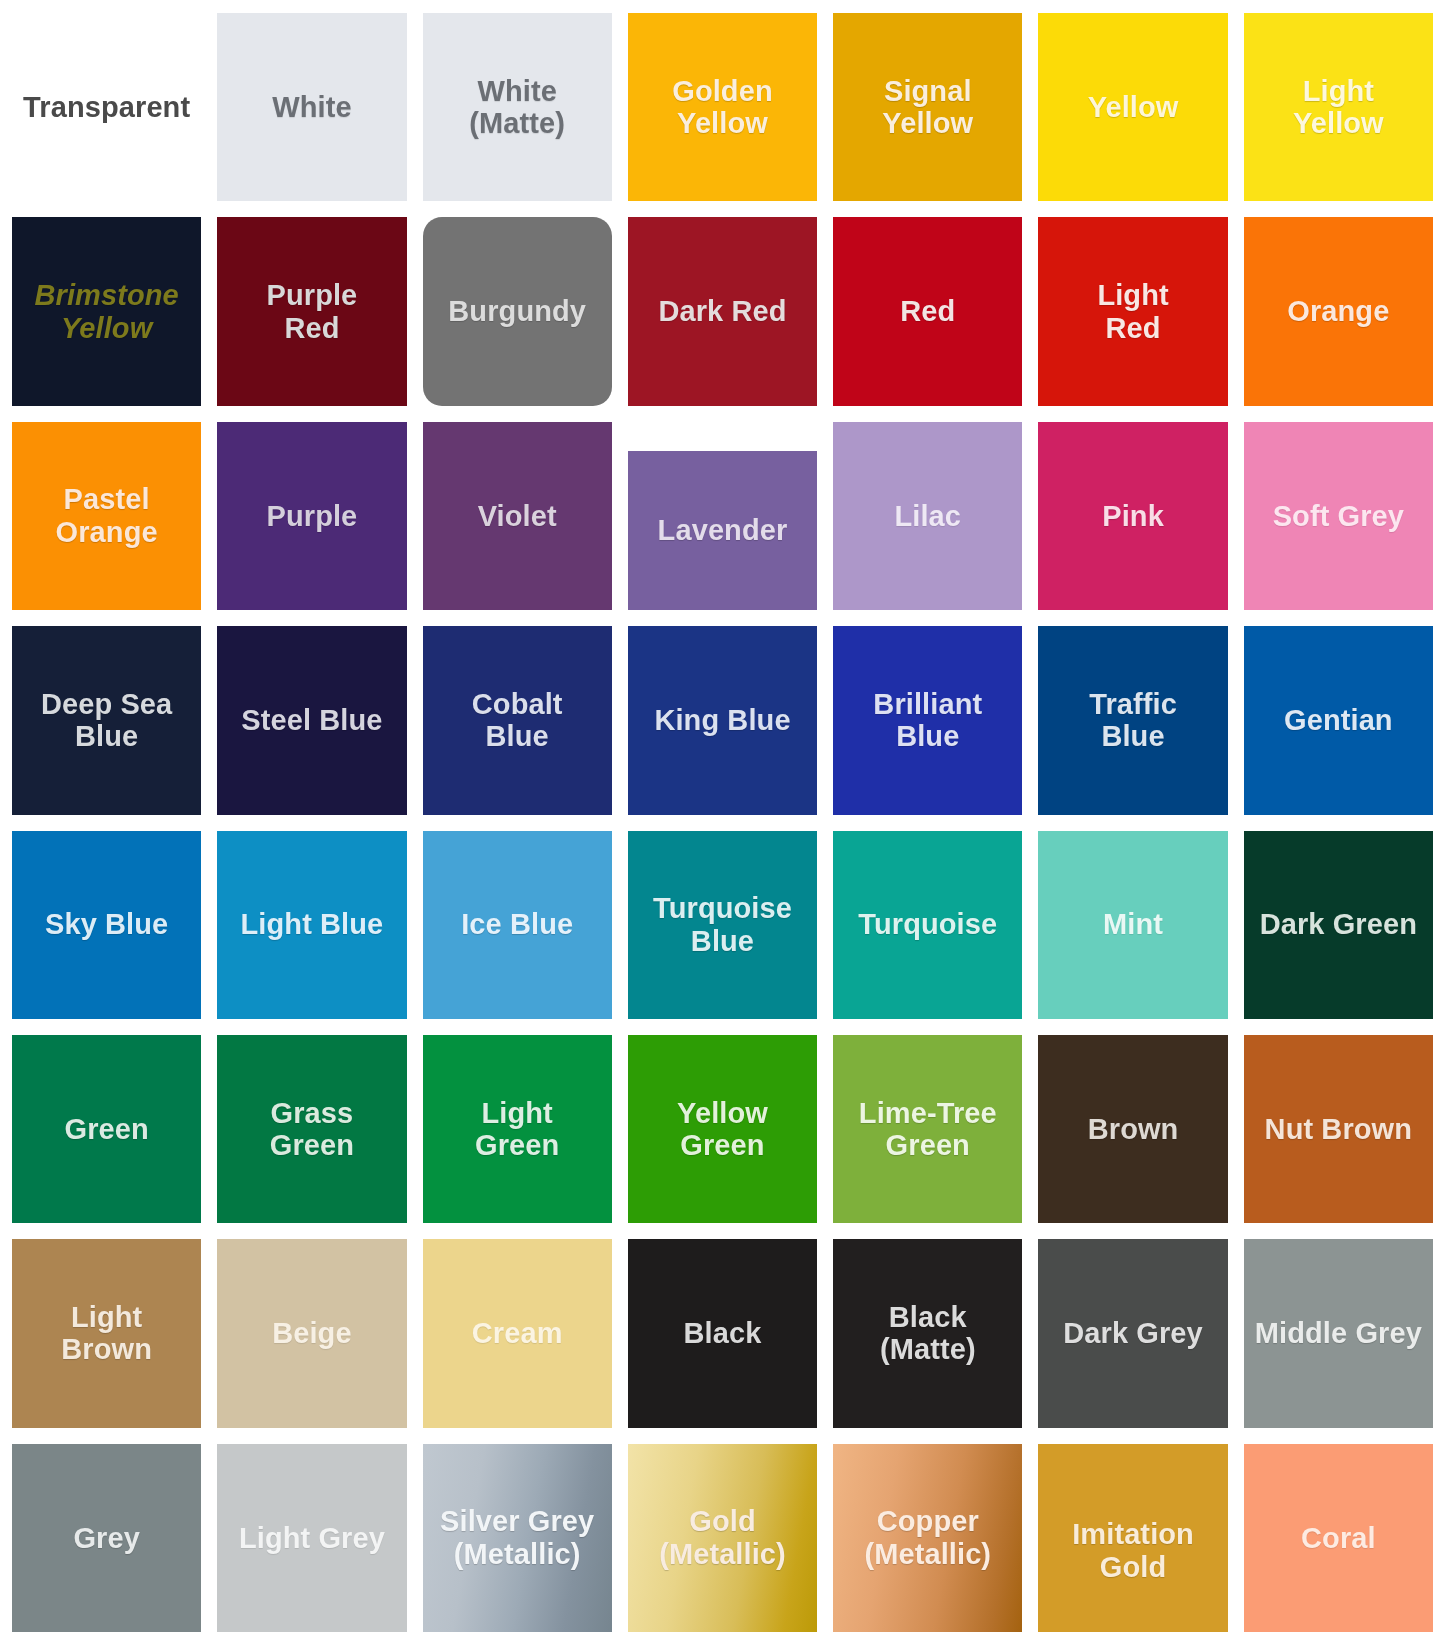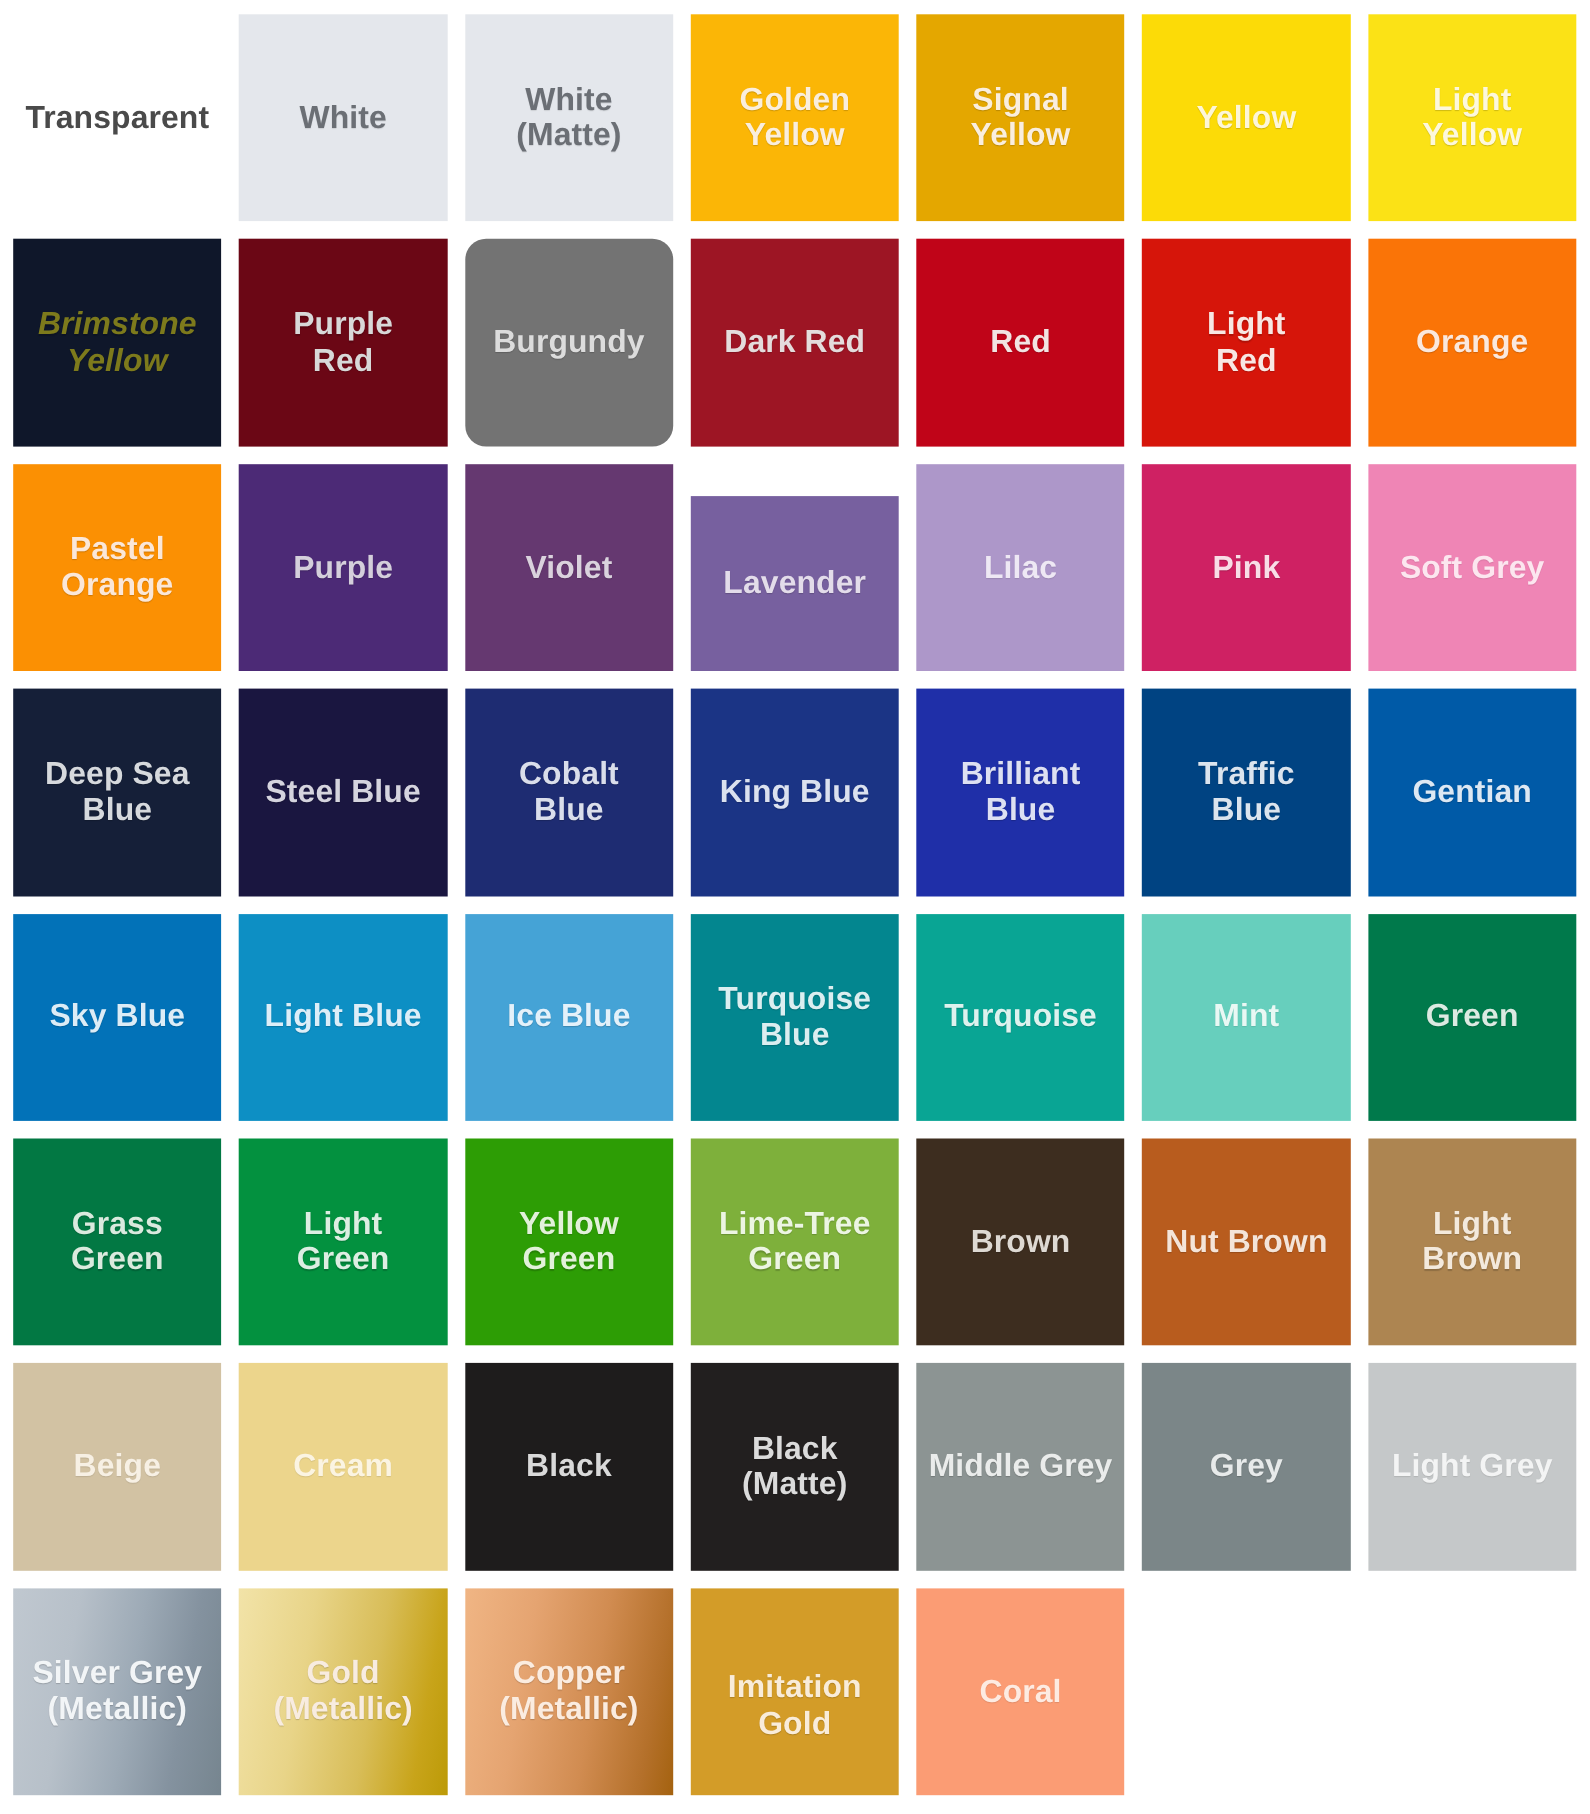--- a/index.html
+++ b/index.html
@@ -162,20 +162,23 @@
     <div class="swatch normal" style="background: rgb(3, 134, 143);">
       <span class="swatch-label" style="color: rgb(219, 238, 240);">Turquoise
 Blue</span>
     </div>
     <div class="swatch normal" style="background: rgb(9, 165, 148);">
       <span class="swatch-label" style="color: rgb(221, 242, 238);">Turquoise</span>
     </div>
     <div class="swatch lightbg" style="background: rgb(103, 207, 189);">
       <span class="swatch-label" style="color: rgb(233, 248, 244);">Mint</span>
     </div>
+    <div class="swatch normal" style="background: rgb(6, 59, 42);">
+      <span class="swatch-label" style="color: rgb(215, 227, 220);">Dark Green</span>
+    </div>
     <div class="swatch normal" style="background: rgb(0, 121, 75);">
       <span class="swatch-label" style="color: rgb(219, 234, 226);">Green</span>
     </div>
     <div class="swatch normal" style="background: rgb(2, 120, 67);">
       <span class="swatch-label" style="color: rgb(218, 234, 222);">Grass
 Green</span>
     </div>
     <div class="swatch normal" style="background: rgb(3, 145, 63);">
       <span class="swatch-label" style="color: rgb(221, 238, 226);">Light
 Green</span>
@@ -204,20 +207,23 @@
     <div class="swatch lightbg" style="background: rgb(236, 213, 140);">
       <span class="swatch-label" style="color: rgb(251, 244, 226);">Cream</span>
     </div>
     <div class="swatch normal" style="background: rgb(30, 28, 28);">
       <span class="swatch-label" style="color: rgb(217, 217, 217);">Black</span>
     </div>
     <div class="swatch normal" style="background: rgb(34, 31, 31);">
       <span class="swatch-label" style="color: rgb(219, 219, 219);">Black
 (Matte)</span>
     </div>
+    <div class="swatch normal" style="background: rgb(74, 76, 75);">
+      <span class="swatch-label" style="color: rgb(222, 222, 222);">Dark Grey</span>
+    </div>
     <div class="swatch normal" style="background: rgb(140, 148, 147);">
       <span class="swatch-label" style="color: rgb(234, 236, 235);">Middle Grey</span>
     </div>
     <div class="swatch normal" style="background: rgb(123, 134, 136);">
       <span class="swatch-label" style="color: rgb(231, 234, 234);">Grey</span>
     </div>
     <div class="swatch lightbg" style="background: rgb(197, 200, 201);">
       <span class="swatch-label" style="color: rgb(243, 244, 244);">Light Grey</span>
     </div>
     <div class="swatch normal" style="background: linear-gradient(100deg, rgb(192, 200, 208) 0%, rgb(183, 192, 201) 28%, rgb(157, 170, 182) 55%, rgb(132, 146, 159) 78%, rgb(118, 133, 143) 100%);">

